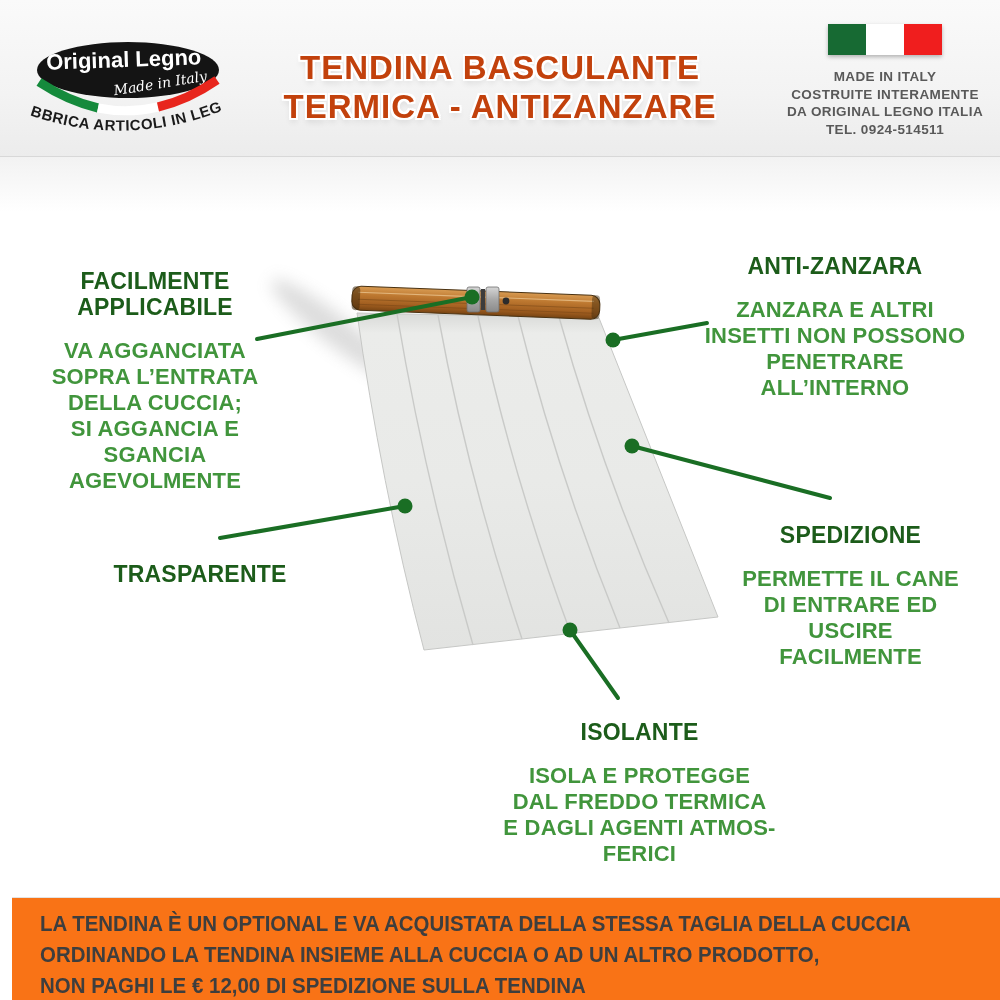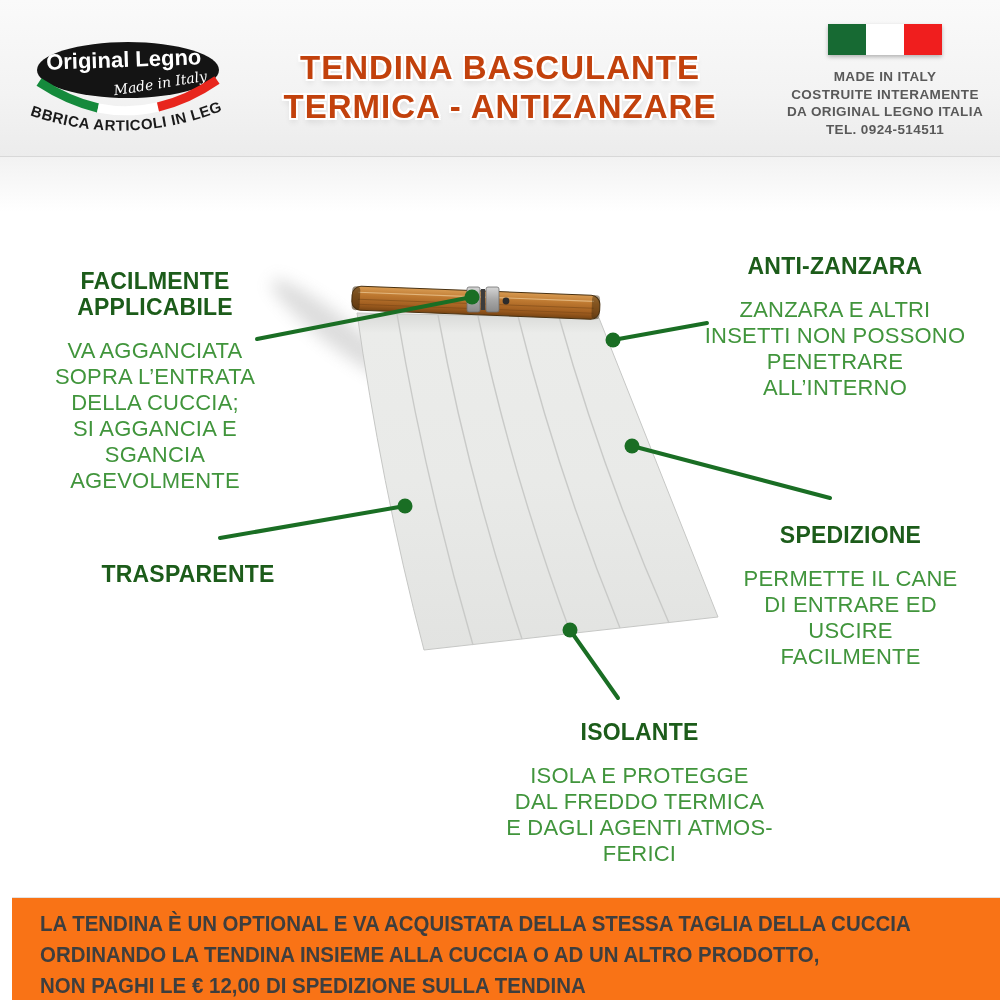--- a/index.html
+++ b/index.html
@@ -22,24 +22,24 @@
   .made-block{position:absolute;left:760px;top:24px;width:250px;text-align:center;}
   .flag{width:114px;height:31px;margin:0 auto;display:flex;
         box-shadow:0 2px 4px rgba(0,0,0,.28);}
   .flag div{flex:1;}
   .made-text{margin-top:13px;color:#595959;font-weight:bold;font-size:13.5px;
         line-height:17.5px;letter-spacing:.4px;white-space:pre-line;}
 
   
   .callout{position:absolute;text-align:center;white-space:pre-line;}
   .callout .hd{color:#1c5c1a;font-weight:bold;font-size:23px;line-height:26px;letter-spacing:.2px;}
-  .callout .bd{color:#41953c;font-weight:normal;font-size:22px;line-height:26px;letter-spacing:.2px;}
+  .callout .bd{color:#41953c;font-weight:bold;font-size:22px;line-height:26px;letter-spacing:.2px;}
   #co-facilmente{left:30px;top:250px;width:250px;}
   #co-antizanzara{left:700px;top:235px;width:270px;}
-  #co-trasparente{left:58px;top:543px;width:260px;}
+  #co-trasparente{left:70px;top:543px;width:260px;}
   #co-basculante{left:718px;top:504px;width:265px;}
   #co-isolante{left:487px;top:701px;width:305px;}
 
   
   .art{position:absolute;left:0;top:0;width:1000px;height:1000px;pointer-events:none;}
 
   
   .footer{position:absolute;left:12px;top:897px;width:1000px;height:103px;background:#f97316;
           border-top:1px solid #e3e3e3;}
   .footer-text{margin:10px 0 0 28px;width:1040px;color:#3e3e3e;font-weight:bold;

